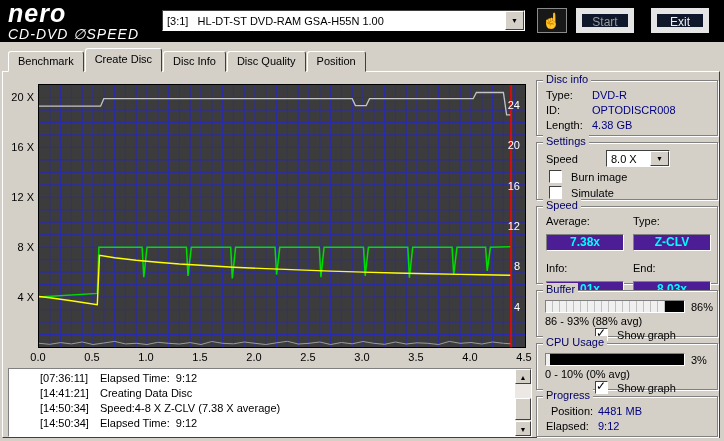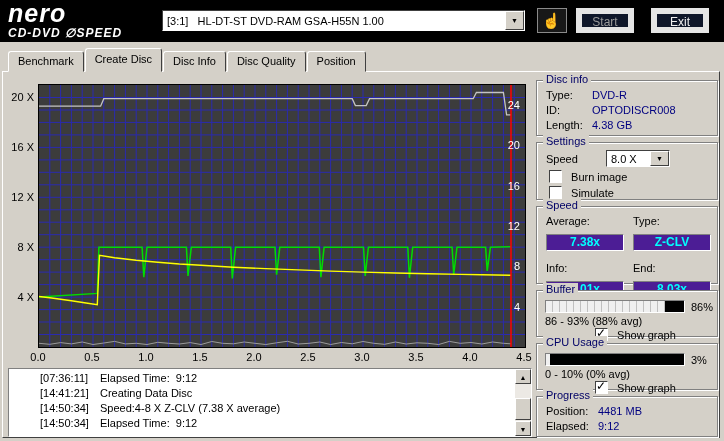--- a/index.html
+++ b/index.html
@@ -3,21 +3,21 @@
 <meta charset="utf-8">
 <style>
   html,body{margin:0;padding:0;background:#808080;}
   #app{position:relative;width:724px;height:441px;background:#d4d0c8;
        font-family:"Liberation Sans",sans-serif;font-size:11px;color:#000;overflow:hidden;}
 
   
   .header{position:absolute;left:0;top:0;width:724px;height:42px;background:#000;}
   .logo{position:absolute;left:8px;top:1px;color:#fff;line-height:1;}
   .logo1{font-size:25px;font-weight:bold;letter-spacing:1px;font-style:italic;}
-  .logo2{font-size:12px;font-weight:bold;font-style:italic;letter-spacing:1px;margin-top:1px;}
+  .logo2{font-size:14px;font-weight:normal;font-style:italic;letter-spacing:1px;margin-top:1px;}
   .combo{background:#fff;border:1px solid;border-color:#404040 #fff #fff #404040;
          display:flex;align-items:center;box-sizing:border-box;}
   .combo .combo-text{padding-left:4px;white-space:pre;overflow:hidden;}
   .combo .combo-btn{margin-left:auto;width:17px;align-self:stretch;background:#d4d0c8;
          border:1px solid;border-color:#fff #404040 #404040 #fff;
          display:flex;align-items:center;justify-content:center;font-size:7px;color:#000;}
   .drive-combo{position:absolute;left:162px;top:10px;width:363px;height:21px;}
   .hand-btn{position:absolute;left:537px;top:8px;width:30px;height:25px;background:#181818;
          border:1px solid #8a8a8a;color:#e0b860;font-size:15px;line-height:15px;padding:0;cursor:pointer;}
   .hdr-btn{position:absolute;top:8px;width:58px;height:25px;background:#0f172a;
@@ -309,21 +309,21 @@
     <div class="range-txt">0 - 10% (0% avg)</div>
     <div class="chk-row" style="padding-left:58px;padding-top:0;">
       <span class="checkbox checked"></span>
       <span>Show graph</span>
     </div>
   </div>
 
   <div class="group g-progress">
     <span class="gtitle">Progress</span>
     <div class="row">
-        <span class="lbl" style="width:52px;">Position:</span>
+        <span class="lbl" style="width:52px;text-align:center;">Position:</span>
         <span class="val">4481 MB</span>
       </div>
     <div class="row">
         <span class="lbl" style="width:52px;">Elapsed:</span>
         <span class="val">9:12</span>
       </div>
   </div>
 
 </div>
 

